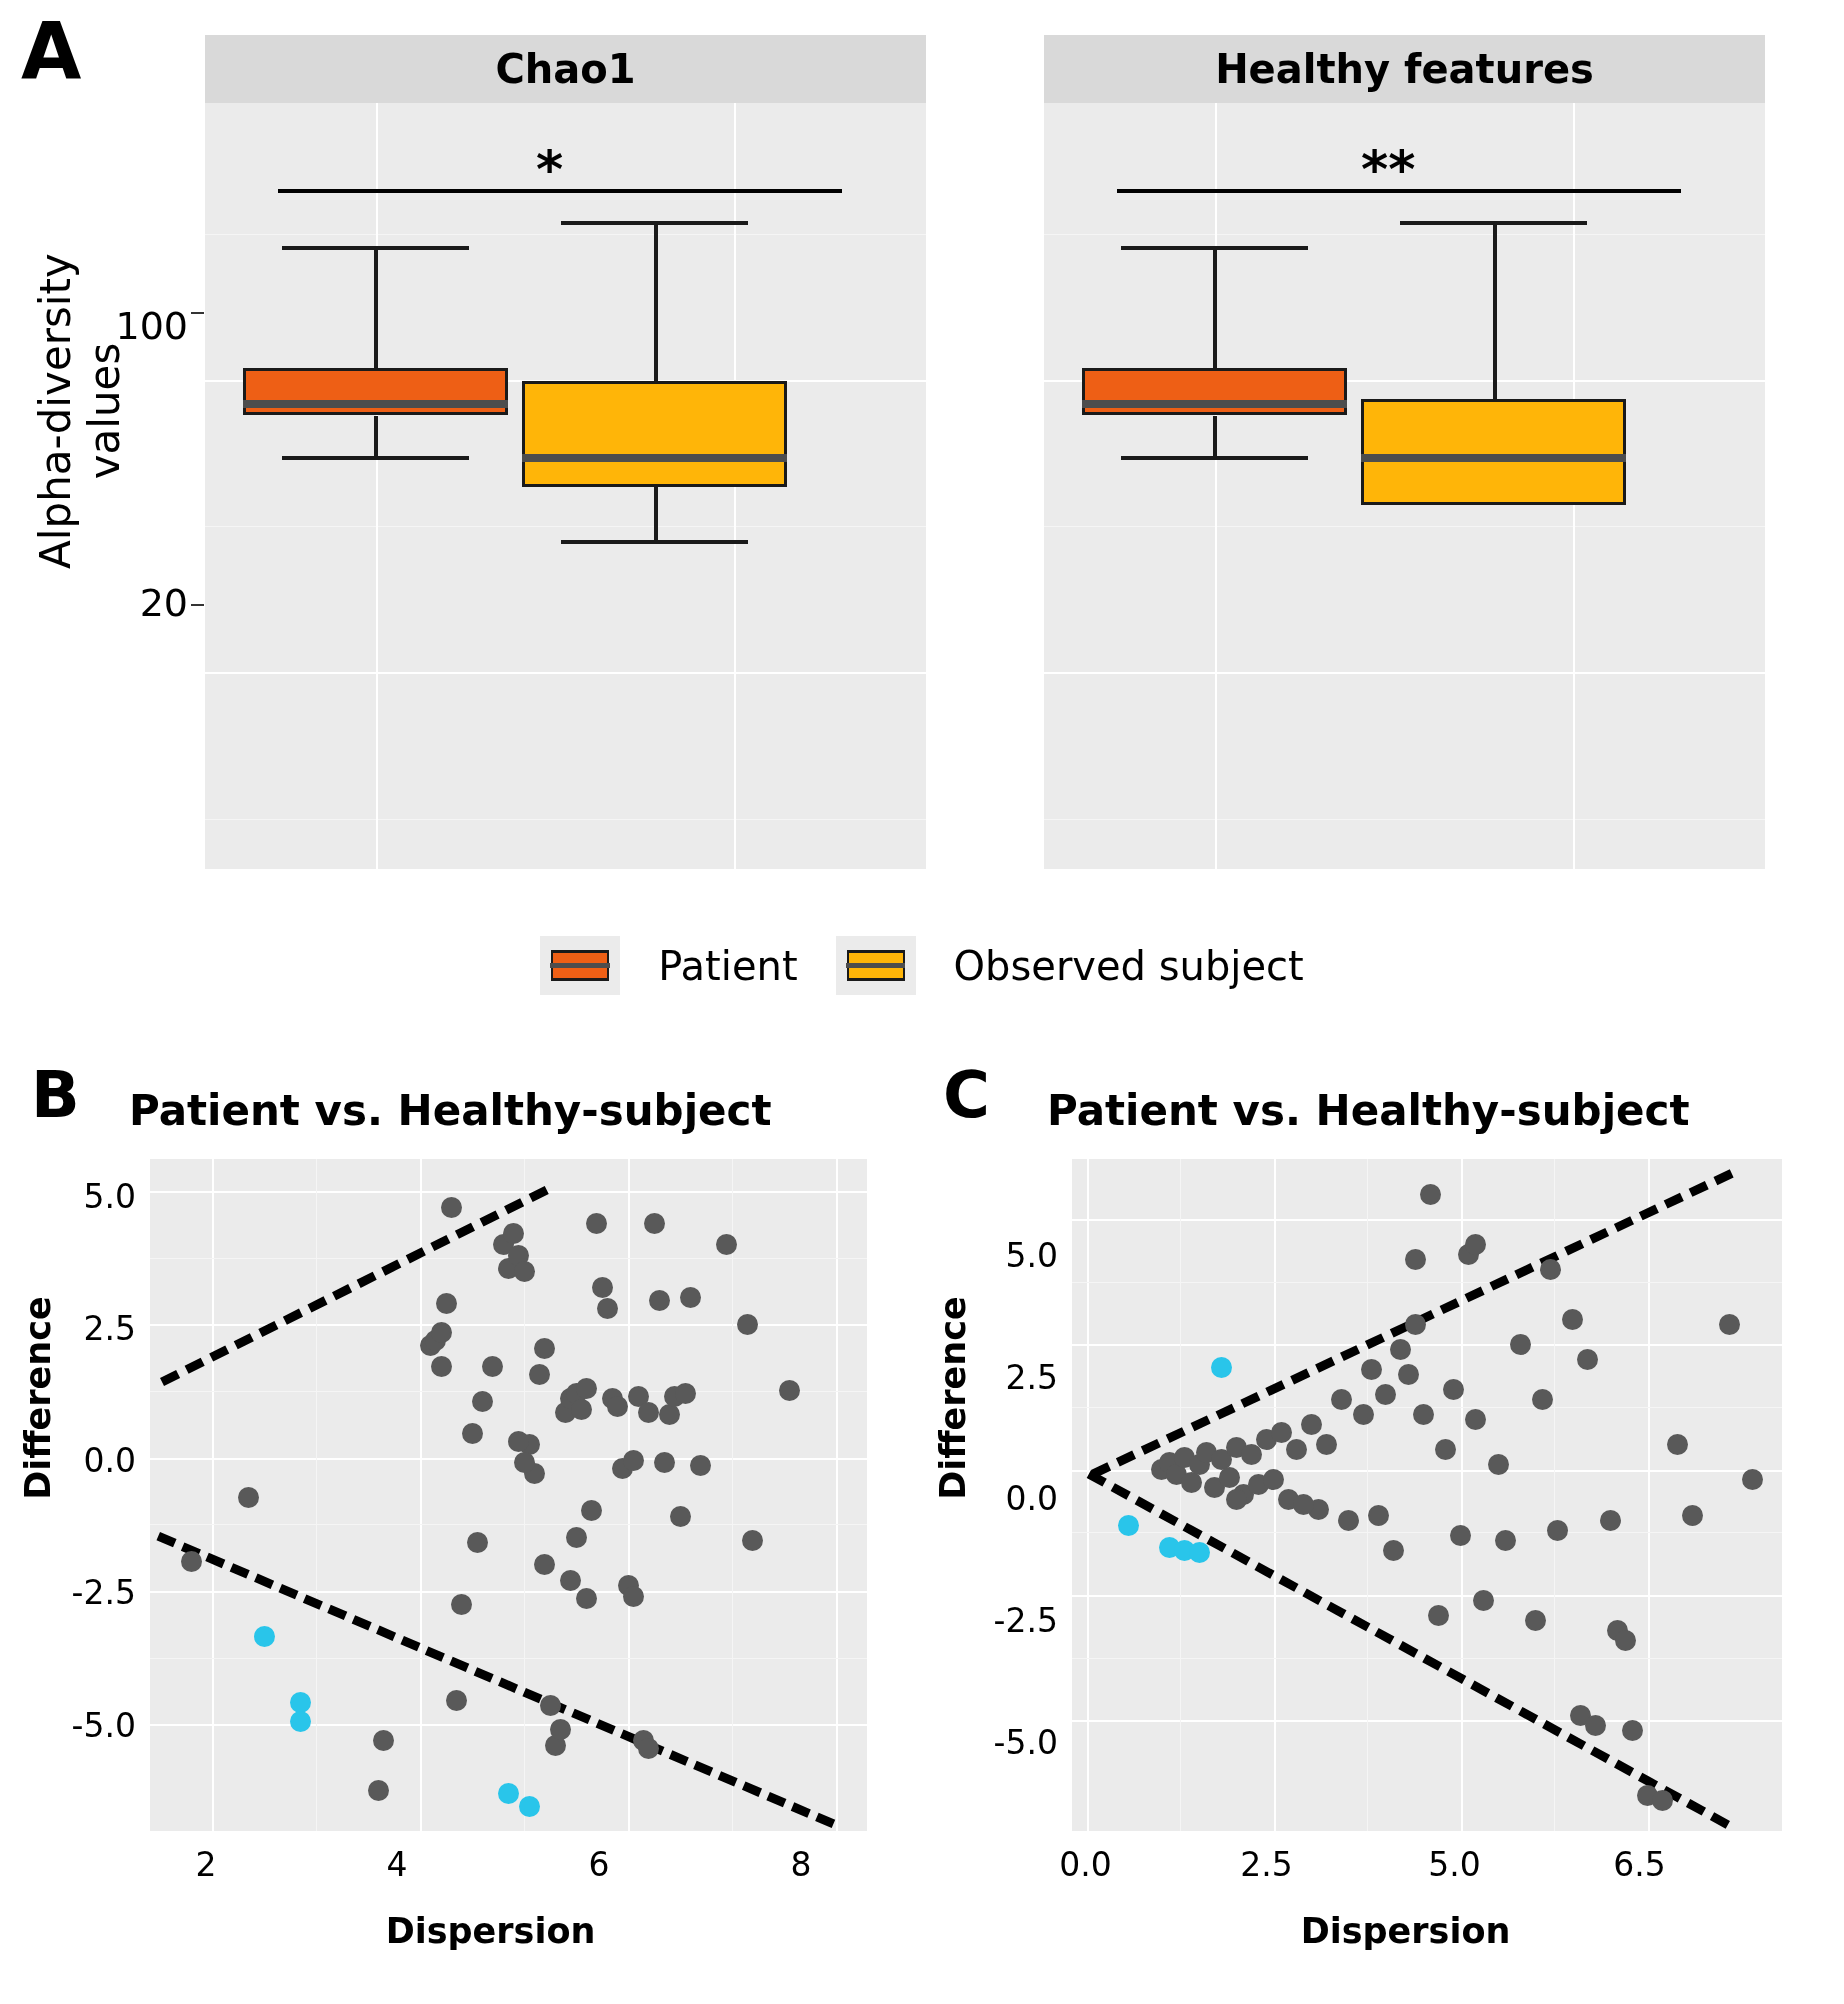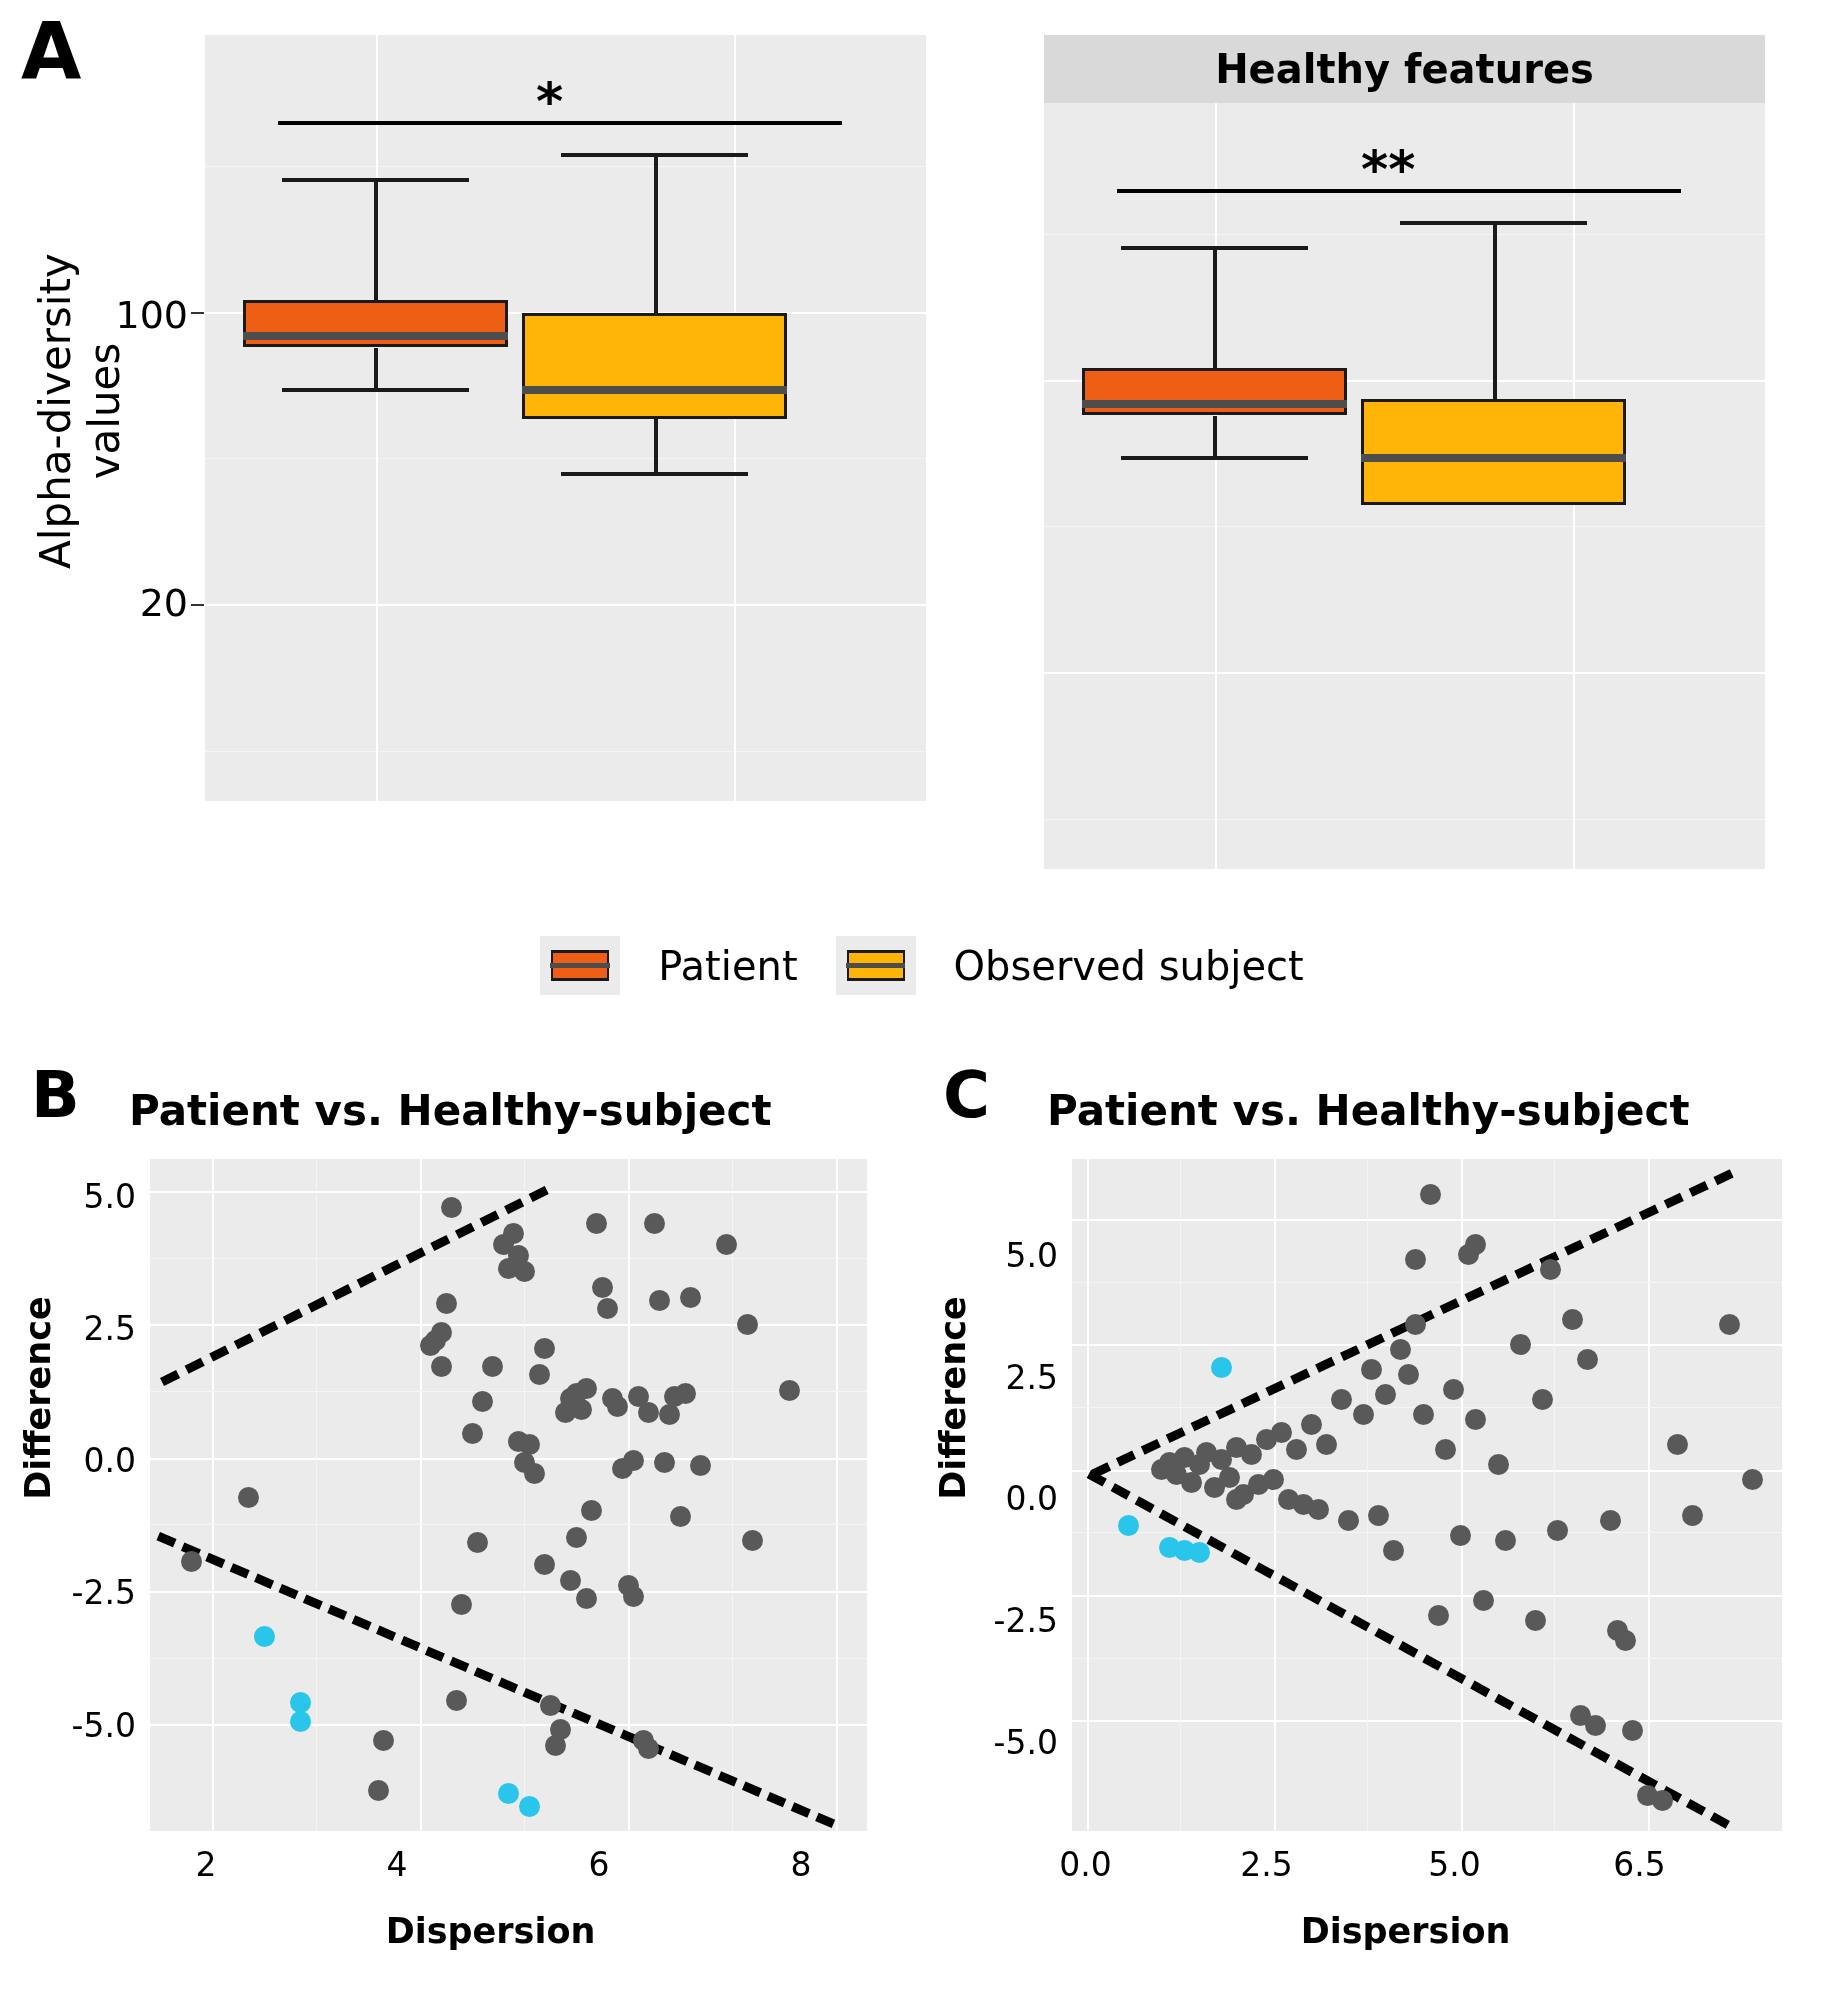--- a/index.html
+++ b/index.html
@@ -68,26 +68,27 @@
 </style>
 </head>
 <body>
 
 <div class="page">
 
   <div class="panelA">
     <div class="panel-letter" id="letterA">A</div>
     <div class="ylab-A">Alpha-diversity values</div>
 
-    <div class="axis-tick-A" style="left:21px;top:293px;width:167px;">100</div>
+    <div class="axis-tick-A" style="left:21px;top:304px;width:167px;">100</div>
     <div class="axis-tick-A" style="left:21px;top:581px;width:167px;">20</div>
     <div class="tickmark" style="left:191px;top:312px;"></div>
     <div class="tickmark" style="left:191px;top:604px;"></div>
 
     <div class="facet left">
+      <div class="facet-strip">Chao1</div>
       <div class="facet-panel">
 
         <div class="gridline" style="top:277px;"></div>
         <div class="gridline" style="top:569px;"></div>
         <div class="gridline minor" style="top:131px;"></div>
         <div class="gridline minor" style="top:423px;"></div>
         <div class="gridline minor" style="top:716px;"></div>
         <div class="vgrid" style="left:171px;"></div>
         <div class="vgrid" style="left:529px;"></div>
 

